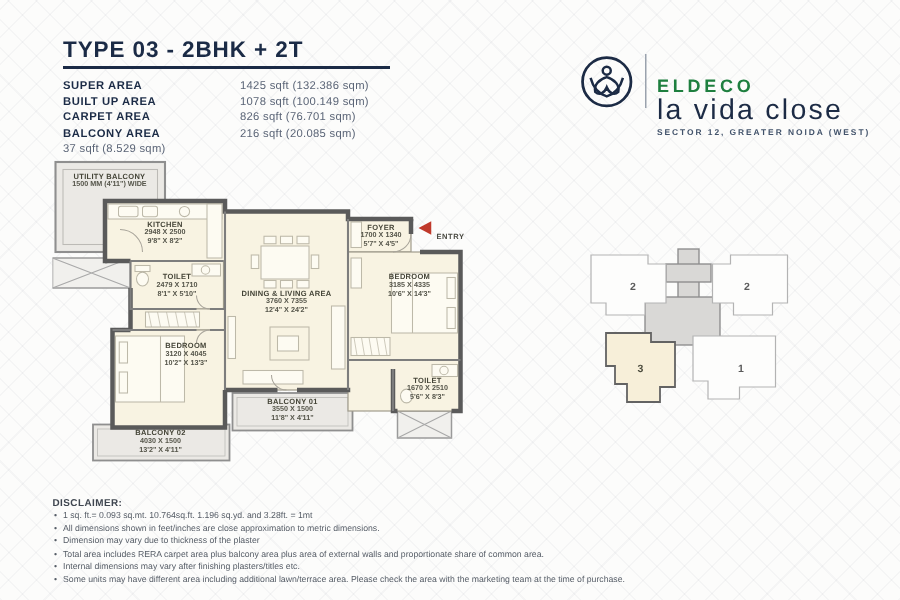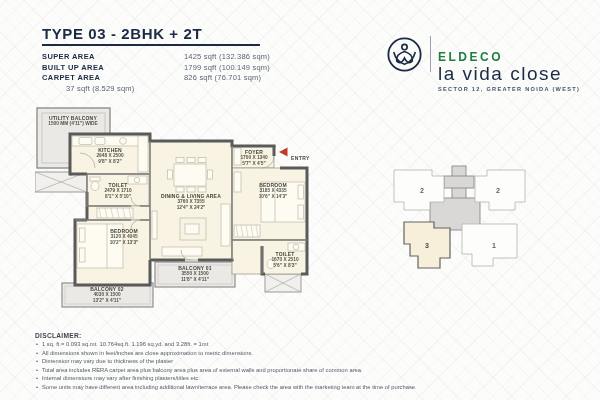--- a/index.html
+++ b/index.html
@@ -11,21 +11,21 @@
       repeating-linear-gradient(-45deg, rgba(110,115,135,0.05) 0 1px, transparent 1px 13px);
     font-family:"Liberation Sans", sans-serif;
     color:#1b2b46;
   }
   
   .title{position:absolute;left:42px;top:25px;font-size:15px;font-weight:bold;letter-spacing:0.6px;color:#1b2b46;}
   .title-underline{position:absolute;left:42px;top:44px;width:218px;height:2px;background:#1b2b46;}
   .stats{position:absolute;left:42px;top:52px;width:300px;}
   .stat-row{display:flex;height:10.6px;align-items:flex-start;}
   .stat-label{width:118px;font-size:7.5px;font-weight:bold;letter-spacing:0.4px;color:#1b2b46;}
-  .stat-value{font-size:7.5px;color:#5b6577;letter-spacing:0.2px;margin-left:24px;}
+  .stat-value{font-size:7.5px;color:#5b6577;letter-spacing:0.2px;}
   
   .brand{position:absolute;left:386px;top:35px;display:flex;align-items:flex-start;}
   .brand-icon{width:37px;height:37px;margin-top:1px;}
   .brand-divider{width:1px;height:36px;background:#9aa2ad;margin:1px 7px 0 7px;}
   .brand-name{font-size:12px;font-weight:bold;letter-spacing:2.5px;color:#1e7f3f;line-height:12px;margin-top:16px;}
   .brand-project{font-size:19px;font-weight:500;letter-spacing:1.5px;color:#1c2b45;line-height:20px;margin-top:1px;}
   .brand-location{font-size:5.6px;font-weight:bold;letter-spacing:1.3px;color:#42536b;margin-top:2px;}
   
   .plan{position:absolute;left:35px;top:106px;width:300px;height:210px;}
   .plan svg{position:absolute;left:0;top:0;}
@@ -49,25 +49,29 @@
   <div class="title">TYPE 03 - 2BHK + 2T</div>
   <div class="title-underline"></div>
 
   <div class="stats">
     <div class="stat-row">
       <span class="stat-label">SUPER AREA</span>
       <span class="stat-value">1425 sqft (132.386 sqm)</span>
     </div>
     <div class="stat-row">
       <span class="stat-label">BUILT UP AREA</span>
-      <span class="stat-value">1799 sqft (100.149 sqm)</span>
+      <span class="stat-value">1078 sqft (100.149 sqm)</span>
     </div>
     <div class="stat-row">
       <span class="stat-label">CARPET AREA</span>
       <span class="stat-value">826 sqft (76.701 sqm)</span>
+    </div>
+    <div class="stat-row">
+      <span class="stat-label">BALCONY AREA</span>
+      <span class="stat-value">216 sqft (20.085 sqm)</span>
     </div>
     <div class="stat-row">
       <span class="stat-value">37 sqft (8.529 sqm)</span>
     </div>
   </div>
 
   <div class="brand">
     <svg class="brand-icon" viewBox="0 0 36 36">
       <circle cx="18" cy="18" r="15.7" fill="none" stroke="#1c2b45" stroke-width="1.8"></circle>
       <circle cx="18" cy="10.8" r="2.6" fill="none" stroke="#1c2b45" stroke-width="1.6"></circle>

